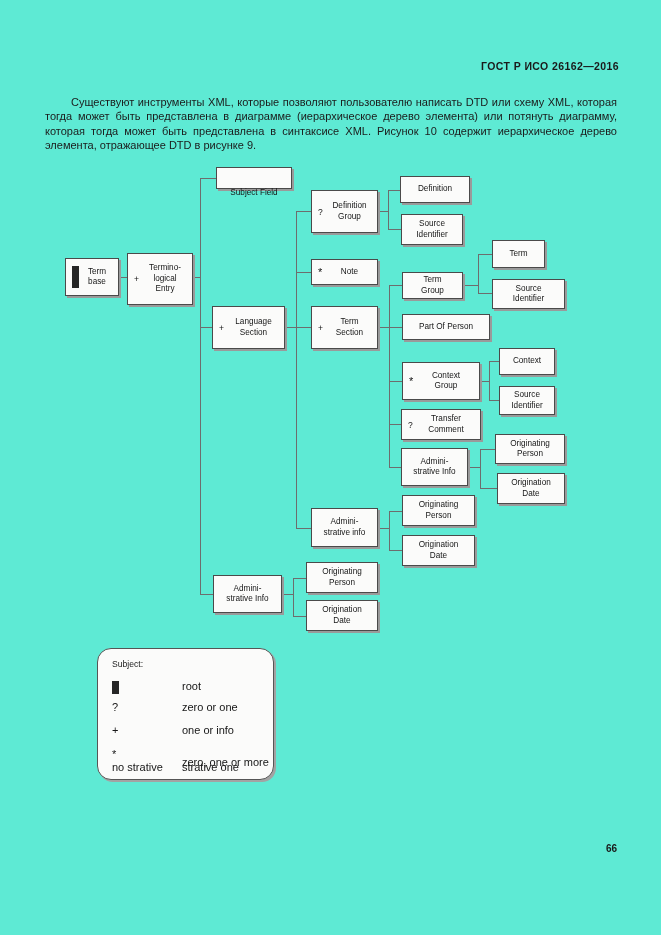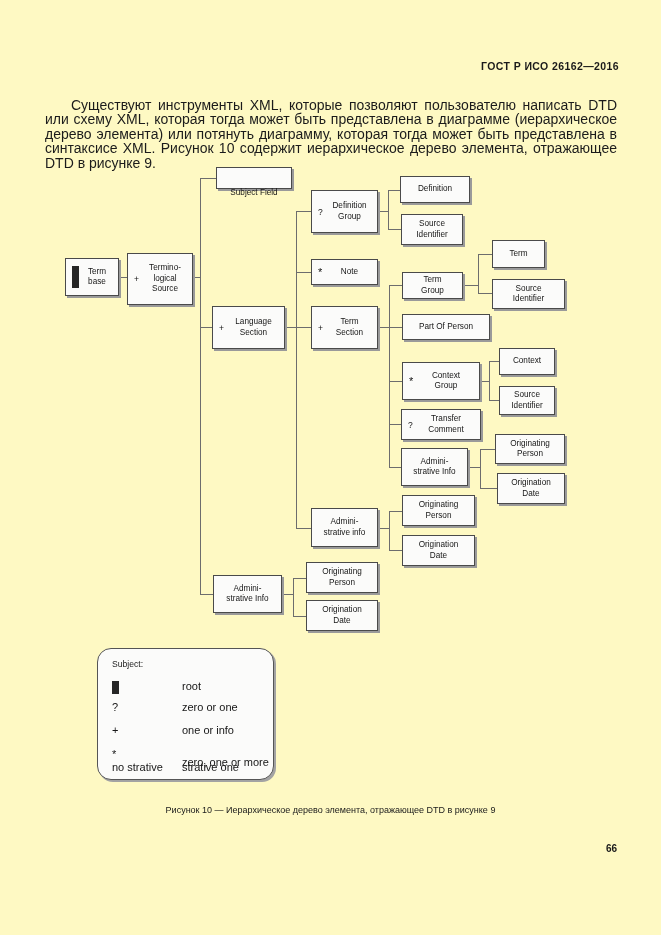--- a/index.html
+++ b/index.html
@@ -11,41 +11,41 @@
     height: 935px;
     background: #f7f7f5;
     font-family: "Liberation Sans", sans-serif;
     color: #1a1a1a;
     position: relative;
     overflow: hidden;
   }
   .page {
     position: absolute;
     inset: 0;
-    background: #fef9c3;
+    background: #5eead4;
   }
 
   
   .header-std {
     position: absolute;
     top: 60px;
     right: 42px;
     font-size: 10.5px;
     font-weight: bold;
     letter-spacing: 0.4px;
     white-space: nowrap;
   }
 
   
   .intro {
     position: absolute;
     top: 84px;
     left: 45px;
     width: 572px;
-    font-size: 14px;
+    font-size: 11px;
     line-height: 14.4px;
     text-align: justify;
     color: #1b1b1b;
   }
   .intro .indent { display: inline-block; width: 26px; }
 
   
   .diagram {
     position: absolute;
     top: 0;
@@ -229,21 +229,21 @@
     <div class="node has-mark" style="left:65px; top:258px; width:54px; height:38px;">
       <span class="rootblock"></span>
       <span class="label" style="white-space:pre-line;">Term
 base</span>
     </div>
 
     <div class="node has-mark" style="left:127px; top:253px; width:66px; height:52px;">
       <span class="mark">+</span>
       <span class="label" style="white-space:pre-line;">Termino-
 logical
-Source</span>
+Entry</span>
     </div>
 
     <div class="node" style="left:216px; top:167px; width:76px; height:22px;">
       <span class="label" style="white-space:pre-line;margin-top:31px;">Subject Field</span>
     </div>
 
     <div class="node has-mark" style="left:212px; top:306px; width:73px; height:43px;">
       <span class="mark">+</span>
       <span class="label" style="white-space:pre-line;">Language
 Section</span>
@@ -383,16 +383,15 @@
       </div>
 
       <div class="legend-row" style="top:112px;">
         <span class="legend-sym">no strative</span>
         <span class="legend-desc">strative one</span>
       </div>
     </div>
 
   </div>
 
-  <div class="figure-caption">Рисунок 10 — Иерархическое дерево элемента, отражающее DTD в рисунке 9</div>
   <div class="page-number">66</div>
 
 </div>
 
 </body></html>

